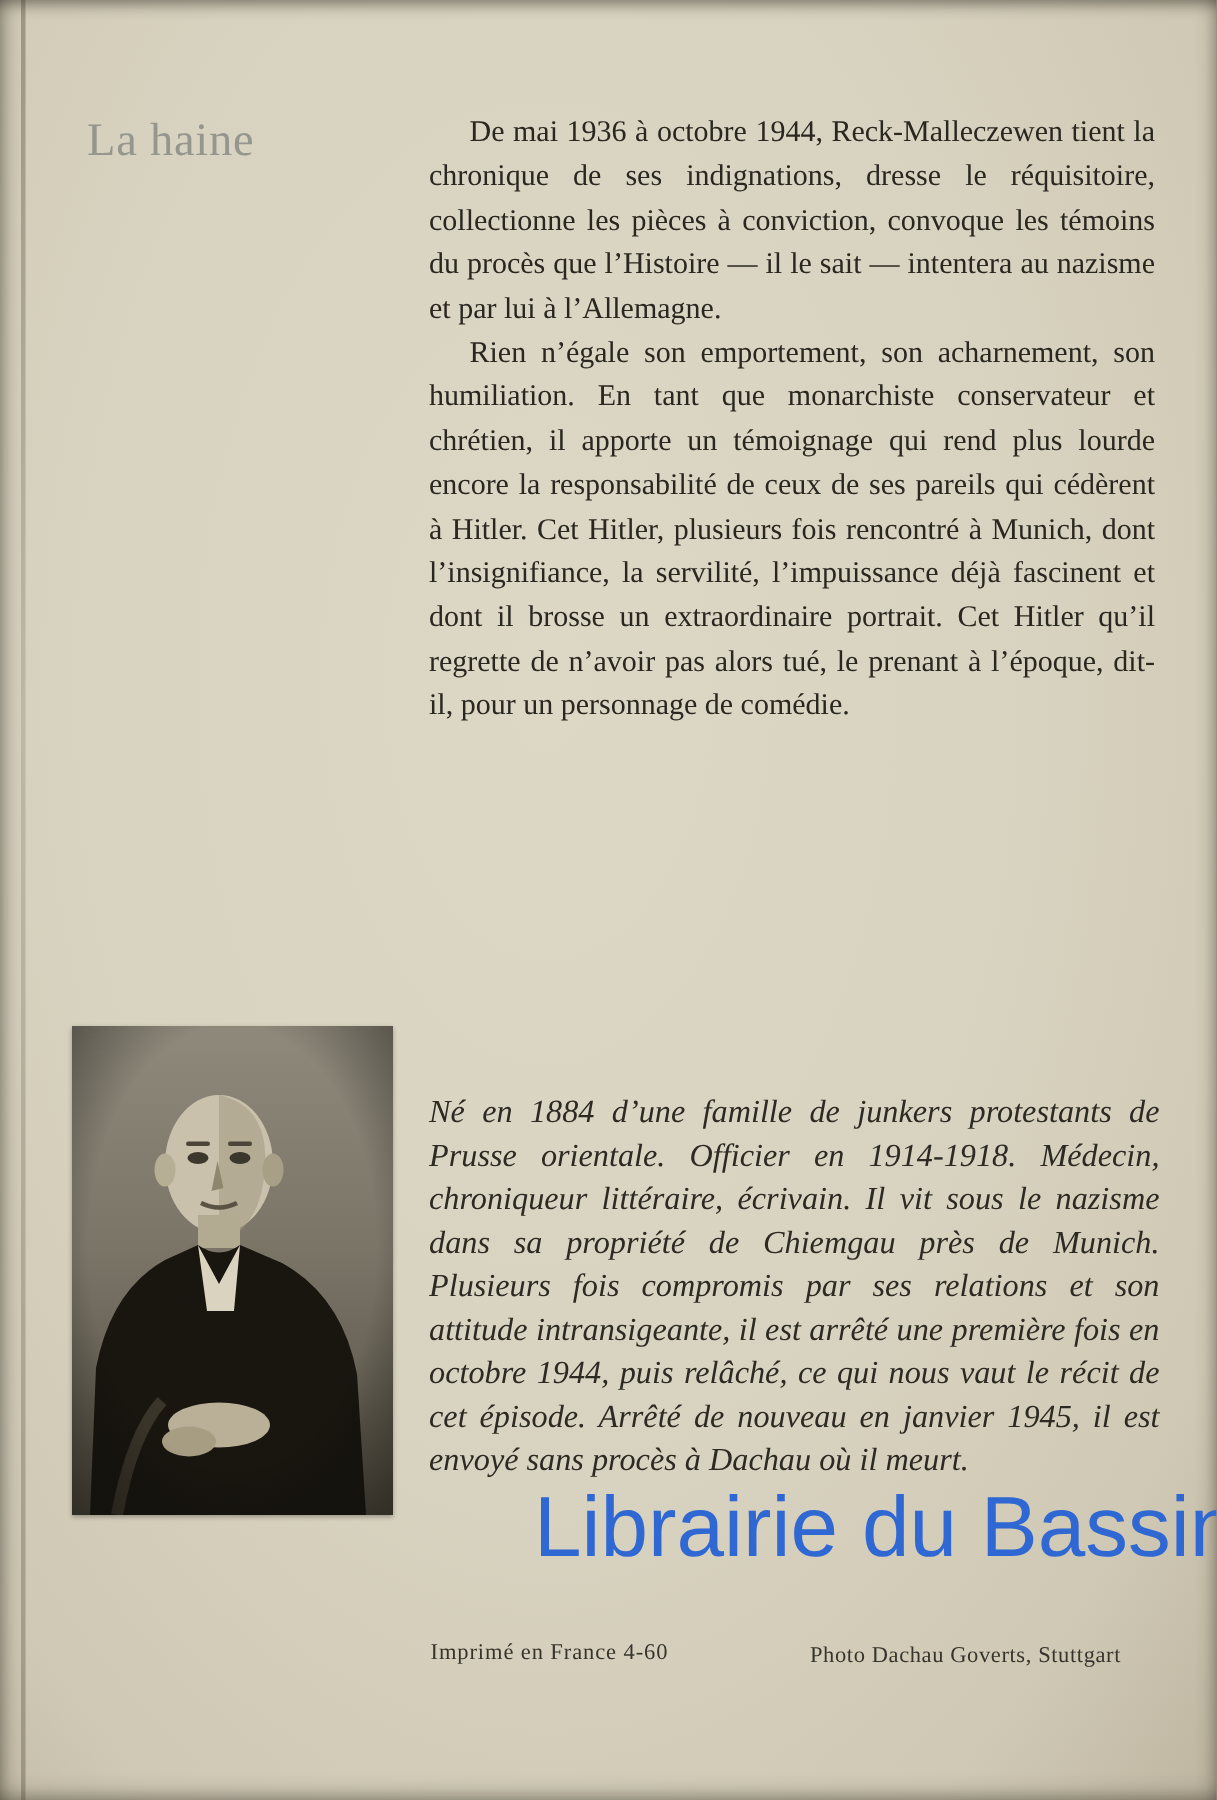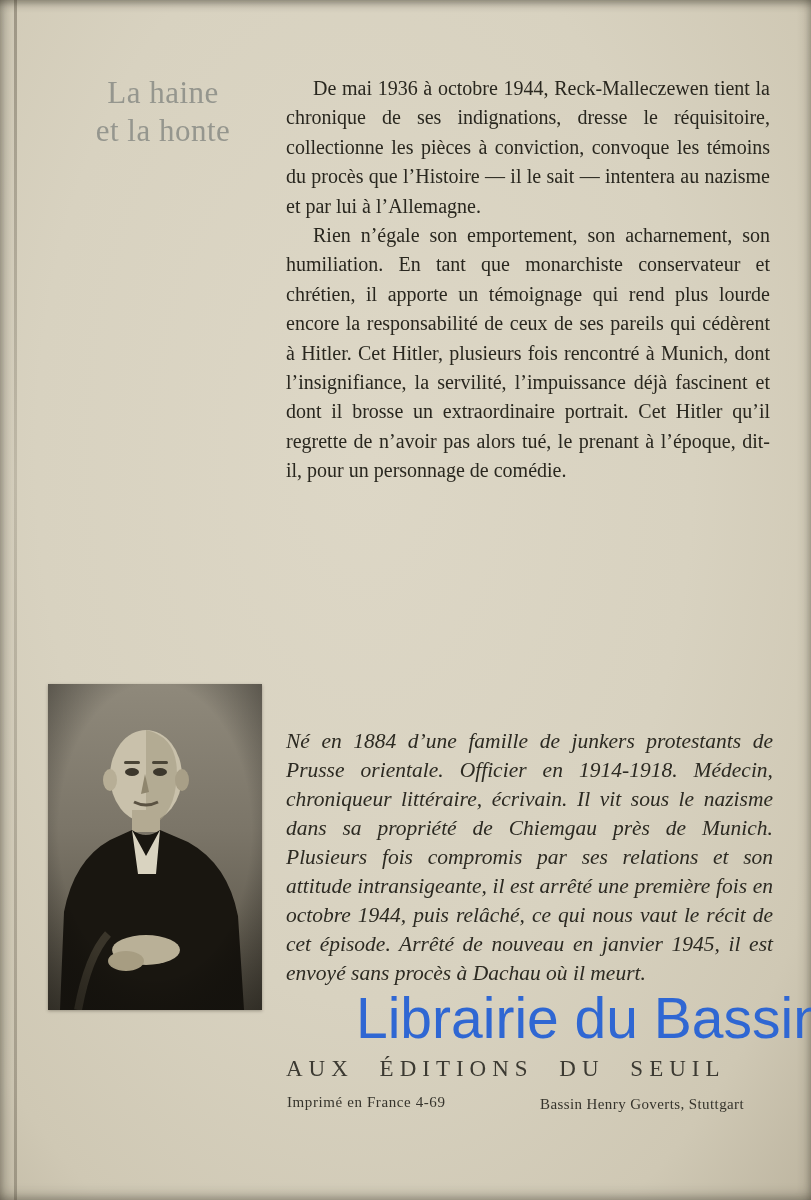--- a/index.html
+++ b/index.html
@@ -17,21 +17,21 @@
       inset 10px 0 14px -8px rgba(40,35,25,.40),
       inset -8px 0 12px -6px rgba(40,35,25,.30),
       inset 0 -10px 14px -8px rgba(40,35,25,.40);
   }
   .edge-line{
     position:absolute;left:14px;top:0;bottom:0;width:3px;
     background:linear-gradient(to bottom, rgba(60,52,38,.35), rgba(60,52,38,.15) 40%, rgba(60,52,38,.3));
   }
   .title{
     position:absolute;left:58px;top:74px;width:210px;
-    text-align:center;
+    text-align:left;
     font-size:31px;line-height:38px;
     color:#95968e;
     letter-spacing:.5px;
   }
   .blurb{
     position:absolute;left:286px;top:74px;width:484px;
     font-size:20px;line-height:29.4px;
     text-align:justify;
     color:#29271f;
   }
@@ -80,21 +80,20 @@
 </style>
 </head>
 <body>
 
 <div class="page">
 
   <div class="edge-line"></div>
 
   <div class="title">
     <div>La haine</div>
-    <div>et la honte</div>
   </div>
 
   <div class="blurb">
     <p>De mai 1936 à octobre 1944, Reck-Malleczewen tient la chronique de ses indignations, dresse le réquisitoire, collectionne les pièces à conviction, convoque les témoins du procès que l’Histoire — il le sait — intentera au nazisme et par lui à l’Allemagne.</p>
     <p>Rien n’égale son emportement, son acharnement, son humiliation. En tant que monarchiste conservateur et chrétien, il apporte un témoignage qui rend plus lourde encore la responsabilité de ceux de ses pareils qui cédèrent à Hitler. Cet Hitler, plusieurs fois rencontré à Munich, dont l’insignifiance, la servilité, l’impuissance déjà fascinent et dont il brosse un extraordinaire portrait. Cet Hitler qu’il regrette de n’avoir pas alors tué, le prenant à l’époque, dit-il, pour un personnage de comédie.</p>
   </div>
 
   <div class="portrait">
     <svg width="214" height="326" viewBox="0 0 214 326" preserveAspectRatio="none">
       <defs>
@@ -127,19 +126,18 @@
       <path d="M30 326 Q40 272 60 250" stroke="#3a352a" stroke-width="8" fill="none"></path>
       <rect width="214" height="326" fill="url(#vig)"></rect>
     </svg>
   </div>
 
 
   <div class="bio">Né en 1884 d’une famille de junkers protestants de Prusse orientale. Officier en 1914-1918. Médecin, chroniqueur littéraire, écrivain. Il vit sous le nazisme dans sa propriété de Chiemgau près de Munich. Plusieurs fois compromis par ses relations et son attitude intransigeante, il est arrêté une première fois en octobre 1944, puis relâché, ce qui nous vaut le récit de cet épisode. Arrêté de nouveau en janvier 1945, il est envoyé sans procès à Dachau où il meurt.</div>
 
   <div class="watermark">Librairie du Bassin</div>
 
-  <div class="publisher">AUX ÉDITIONS DU SEUIL</div>
 
-  <div class="imprint-left">Imprimé en France 4-69</div>
+  <div class="imprint-left">Imprimé en France 4-60</div>
 
-  <div class="imprint-right">Bassin Henry Goverts, Stuttgart</div>
+  <div class="imprint-right">Photo Dachau Goverts, Stuttgart</div>
 
 </div>
 
 </body></html>

